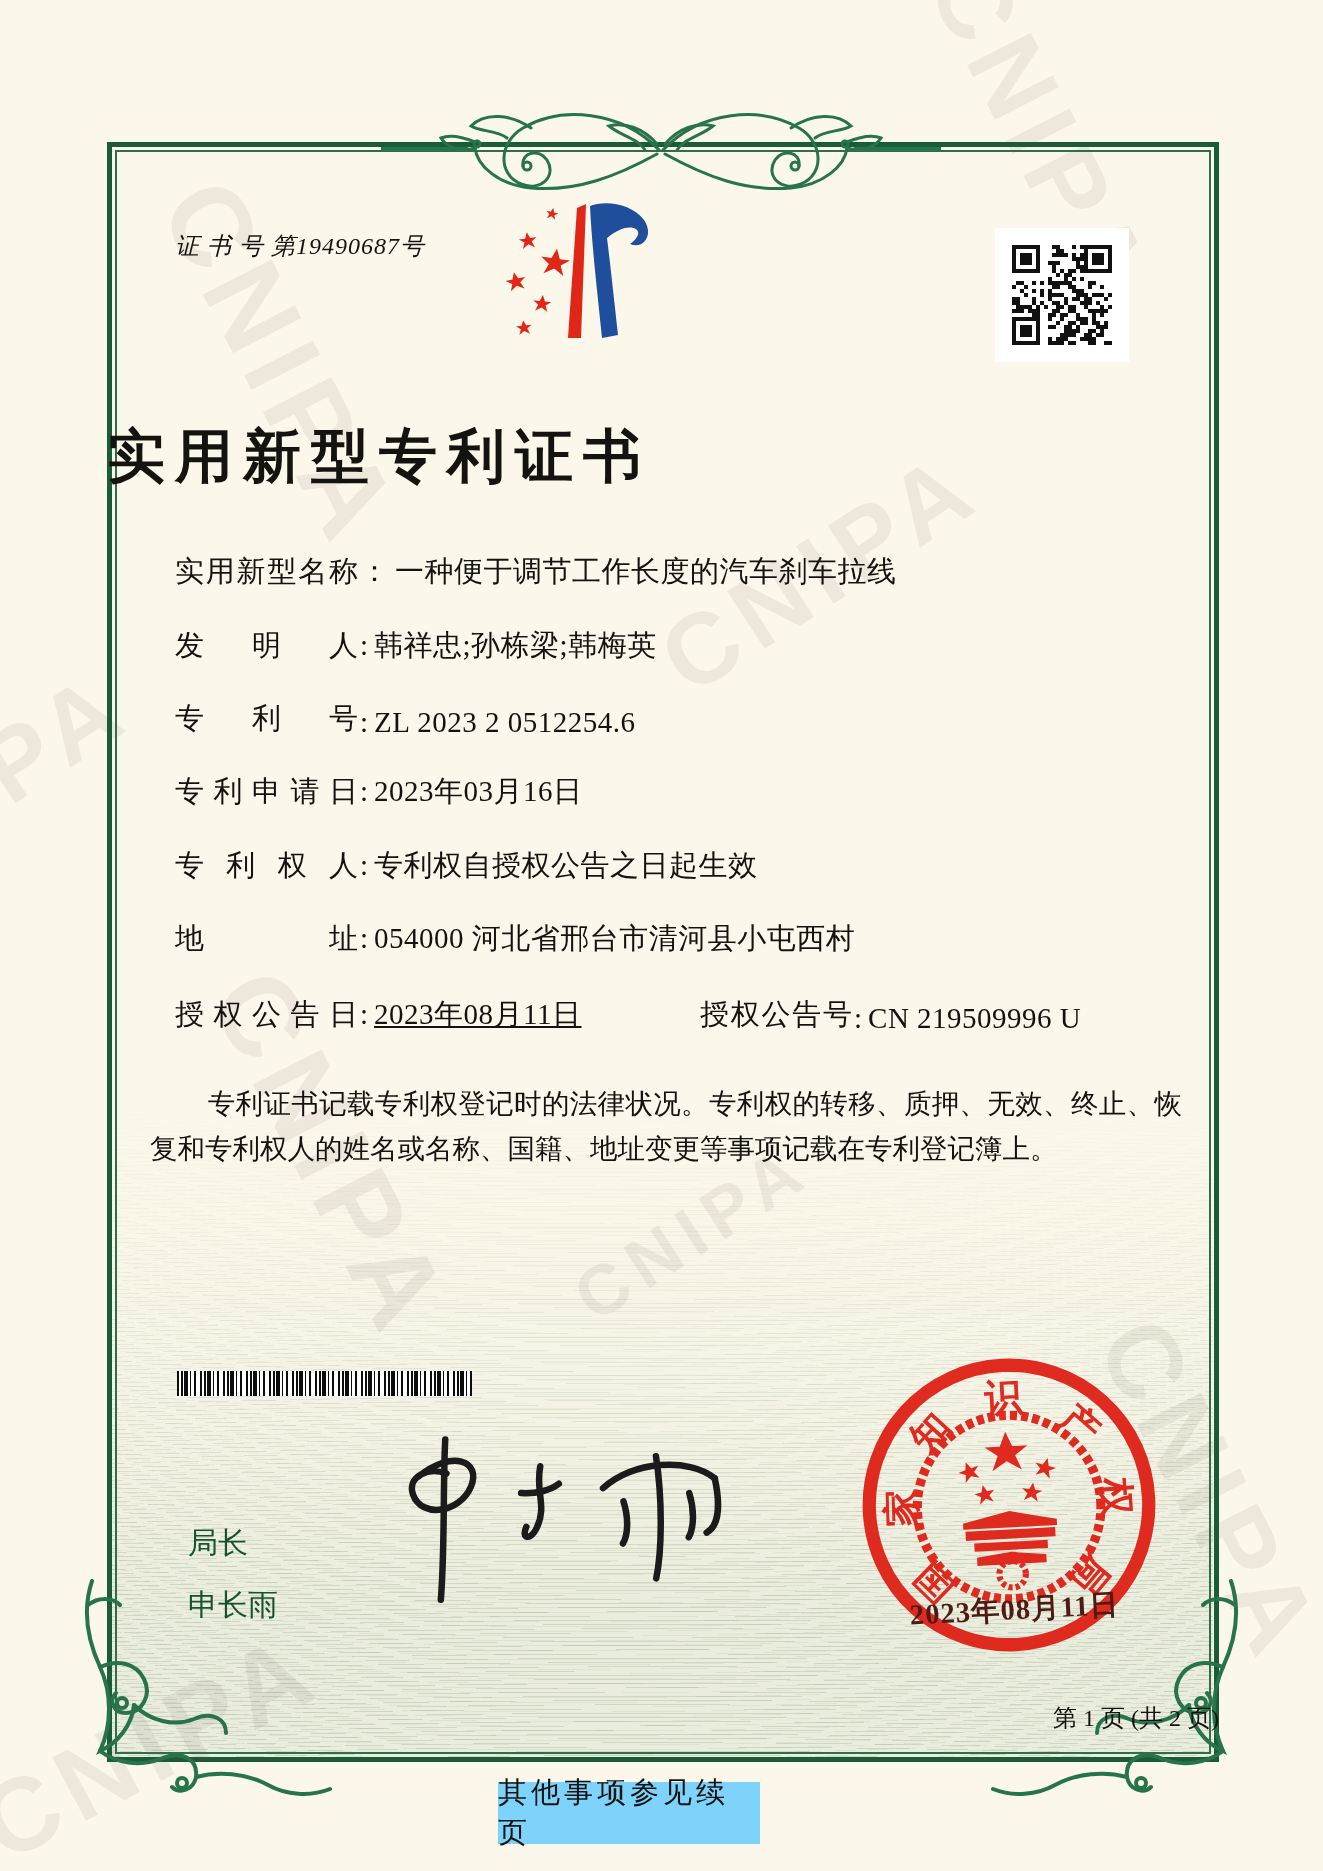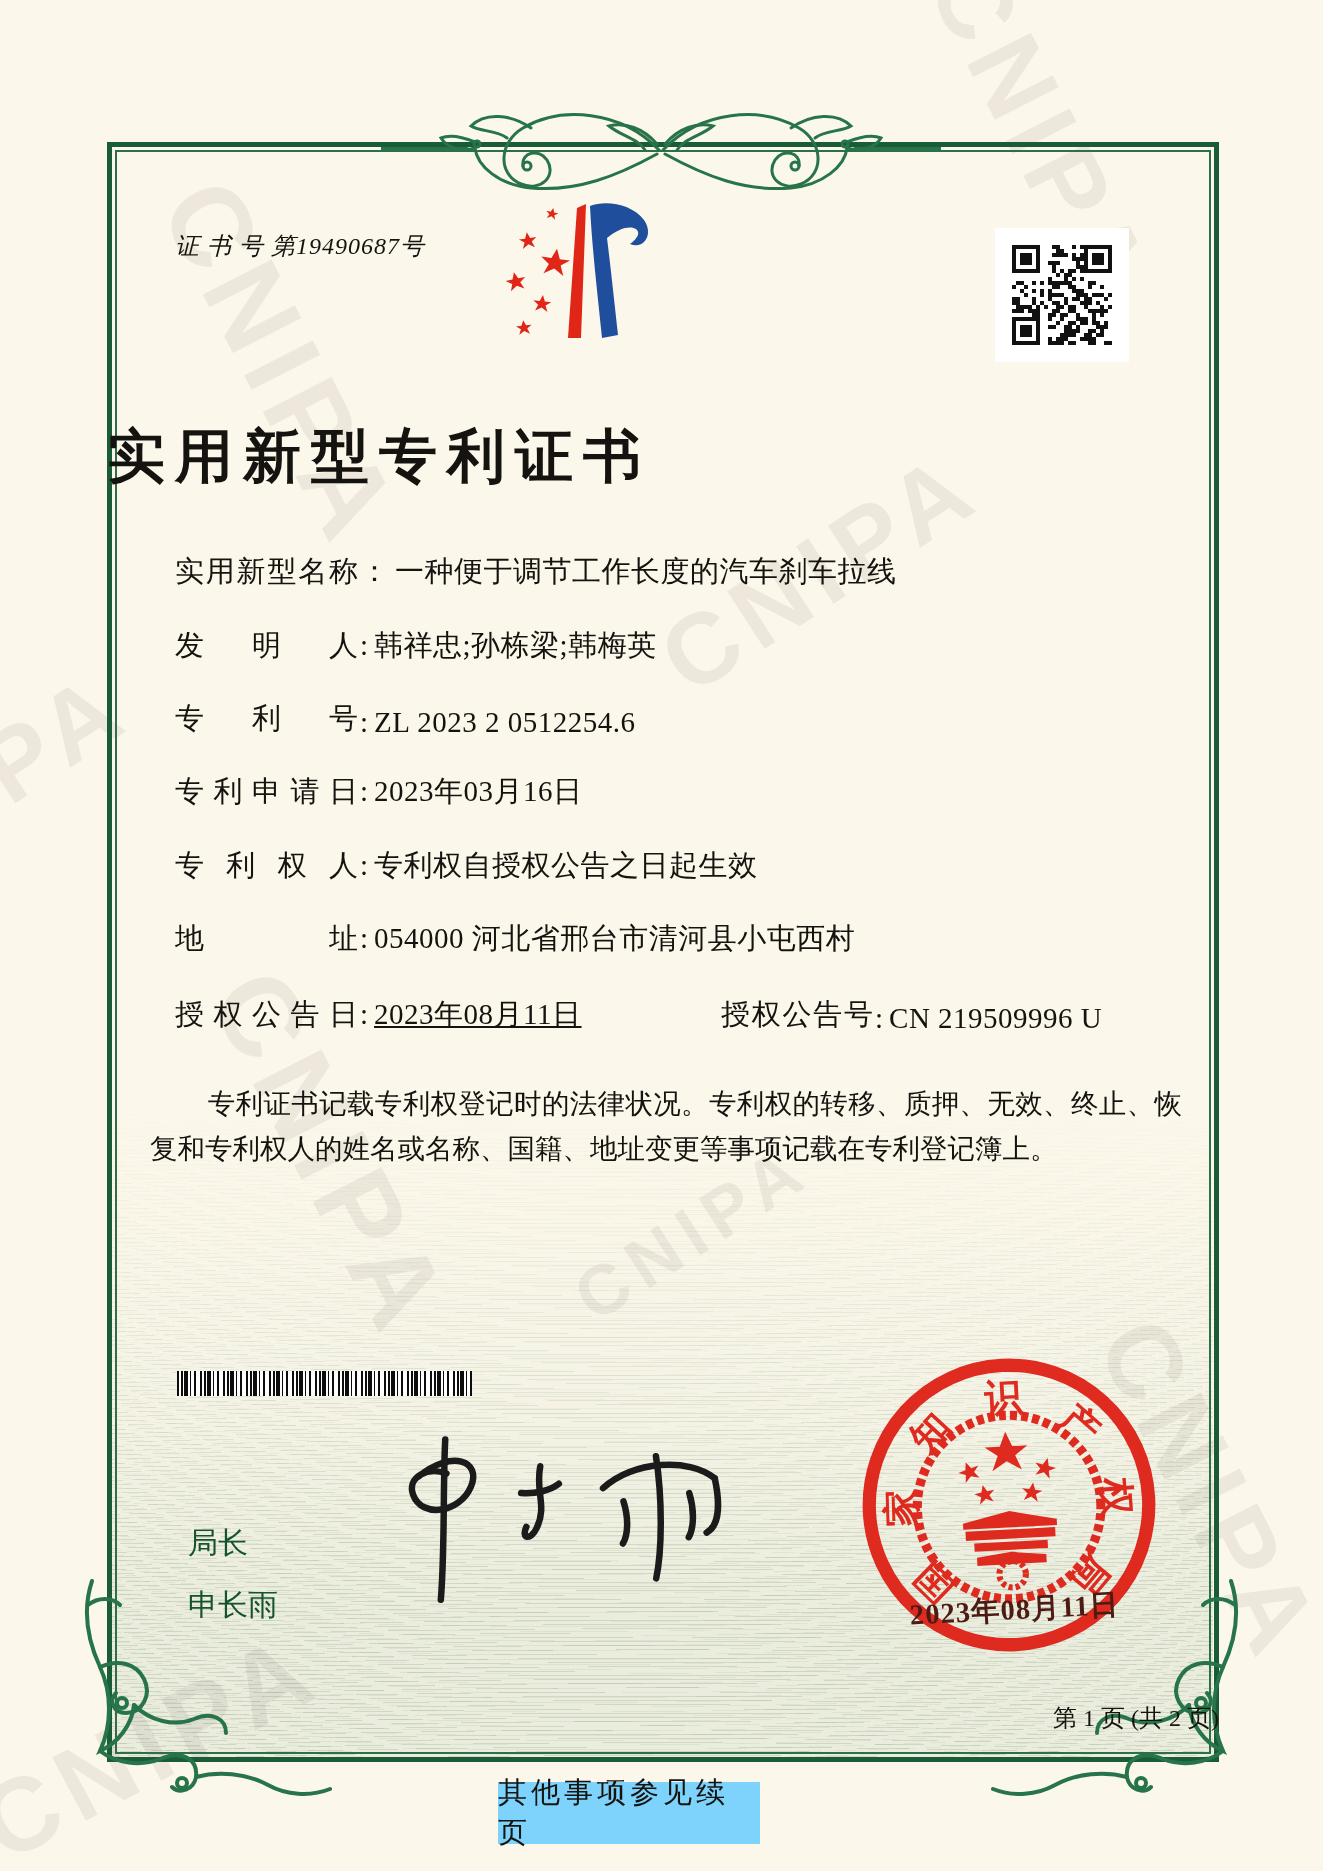--- a/index.html
+++ b/index.html
@@ -30,21 +30,21 @@
   .qr-wrap{position:absolute;left:995px;top:228px;width:134px;height:134px;background:#fff;z-index:5;
            display:flex;align-items:center;justify-content:center;}
   .title{position:absolute;left:107px;top:418px;width:1112px;font-size:58px;font-weight:700;
          letter-spacing:10px;z-index:5;}
 
   
   .field{position:absolute;left:175px;width:1000px;height:44px;font-size:29px;z-index:5;white-space:nowrap;}
   .field-label{display:inline-block;width:183px;text-align:justify;text-align-last:justify;vertical-align:bottom;}
   .field-sep{display:inline-block;margin:0 6px 0 2px;}
   .field-value{letter-spacing:.5px;}
-  .field-group2{position:absolute;left:525px;top:0;white-space:nowrap;margin-left:21px;}
+  .field-group2{position:absolute;left:525px;top:0;white-space:nowrap;}
   .field-group2 .field-label{width:152px;}
 
   
   .paras{position:absolute;left:150px;top:1082px;width:1032px;z-index:5;}
   .paras p{margin:0 0 14px 0;font-size:27.5px;line-height:1.62;text-align:justify;text-indent:2.1em;}
 
   
   .barcode{position:absolute;left:177px;top:1371px;width:295px;height:25px;z-index:5;background:
     repeating-linear-gradient(90deg,#0c0c0c 0 2px,#fdfdfd 2px 4px,#0c0c0c 4px 6px,#fdfdfd 6px 7px,
       #0c0c0c 7px 11px,#fdfdfd 11px 13px,#0c0c0c 13px 14px,#fdfdfd 14px 17px,#0c0c0c 17px 19px,#fdfdfd 19px 23px);}

